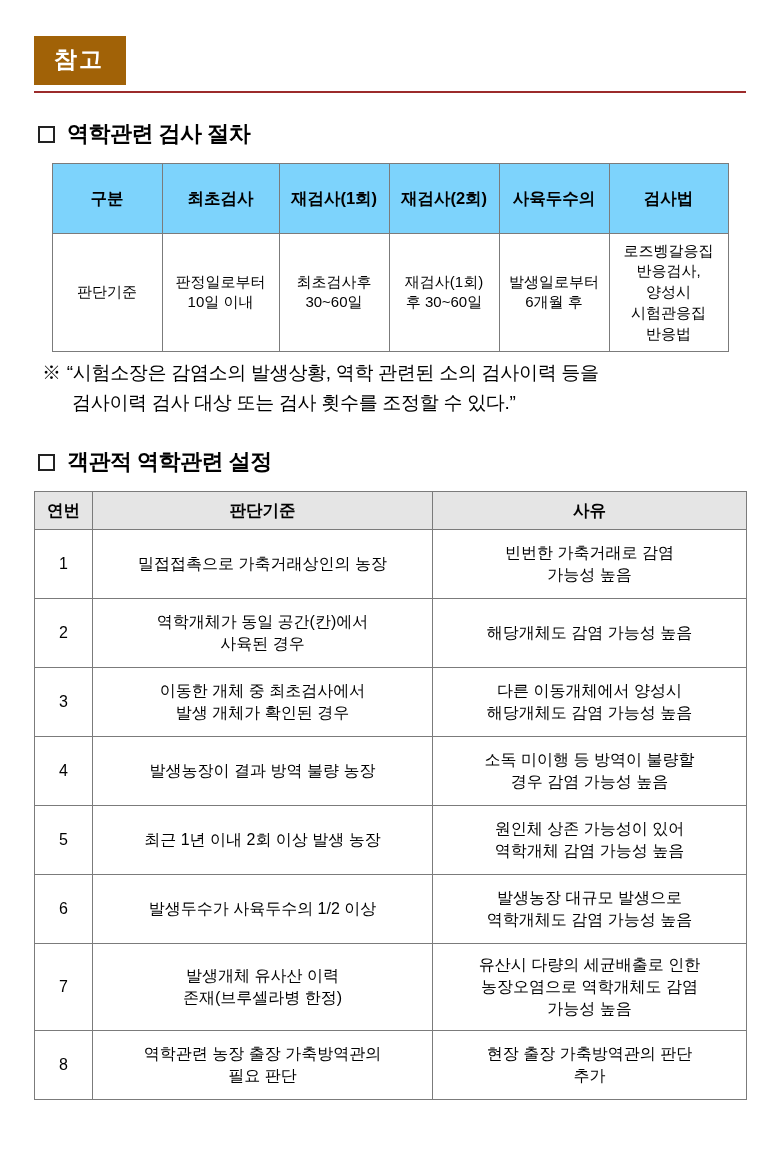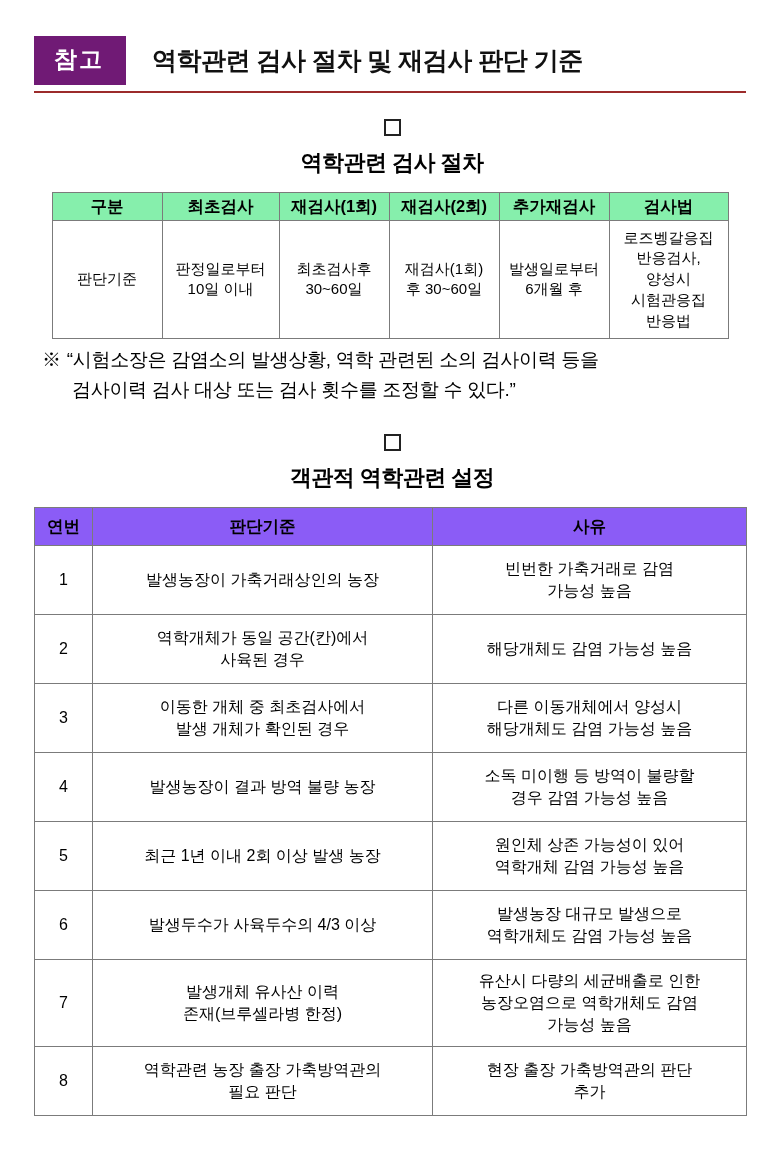--- a/index.html
+++ b/index.html
@@ -21,21 +21,21 @@
     width: 780px;
   }
 
   
   .doc-header {
     display: flex;
     align-items: stretch;
     margin-bottom: 6px;
   }
   .ref-badge {
-    background: #701a75;
+    background: #a16207;
     color: #ffffff;
     font-size: 23px;
     font-weight: bold;
     letter-spacing: 2px;
     padding: 8px 22px 10px 20px;
     display: flex;
     align-items: center;
     justify-content: center;
     min-width: 86px;
     box-sizing: border-box;
@@ -57,21 +57,20 @@
     margin-top: 4px;
     margin-bottom: 26px;
   }
 
   
   .section-heading {
     display: flex;
     align-items: center;
     gap: 12px;
     margin: 0 0 14px 4px;
-    flex-direction: column;
   }
   .sq {
     width: 17px;
     height: 17px;
     border: 2px solid #222222;
     box-sizing: border-box;
     display: inline-block;
   }
   .section-heading-text {
     font-size: 22px;
@@ -91,24 +90,24 @@
   }
   .tbl-proc th, .tbl-proc td {
     border: 1px solid #7b7b7b;
     text-align: center;
     vertical-align: middle;
     font-size: 15px;
     line-height: 1.38;
     padding: 7px 2px;
   }
   .tbl-proc thead th {
-    background: #86efac;
+    background: #7dd3fc;
     font-weight: bold;
     font-size: 16.5px;
-    padding: 2px 2px;
+    padding: 23px 2px;
   }
   .tbl-proc tbody td {
     height: 74px;
   }
   .tbl-proc tbody tr.row-bru td {
     height: 102px;
   }
 
   .note {
     margin: 6px 6px 0 8px;
@@ -132,40 +131,37 @@
   }
   .tbl-crit th, .tbl-crit td {
     border: 1px solid #7b7b7b;
     text-align: center;
     vertical-align: middle;
     font-size: 16px;
     line-height: 1.4;
     padding: 5px 4px;
   }
   .tbl-crit thead th {
-    background: #8b5cf6;
+    background: #e5e5e5;
     font-weight: bold;
     font-size: 16.5px;
     padding: 7px 4px;
   }
   .tbl-crit td.col-no { font-size: 16px; }
   .tbl-crit tbody td { height: 44px; }
   .tbl-crit tbody tr.tall td { height: 58px; }
   .tbl-crit tbody tr.xtall td { height: 76px; }
 </style>
 </head>
 <body>
 
 <div class="page">
 
   <div class="doc-header">
     <div class="ref-badge">참고</div>
-    <div class="header-title-wrap">
-      <div class="header-title">역학관련 검사 절차 및 재검사 판단 기준</div>
-    </div>
   </div>
   <div class="header-rule"></div>
 
   <div class="section-heading">
     <span class="sq"></span>
     <span class="section-heading-text">역학관련 검사 절차</span>
   </div>
 
   <table class="tbl-proc">
     <colgroup>
@@ -175,21 +171,21 @@
       <col style="width:110px">
       <col style="width:110px">
       <col style="width:119px">
     </colgroup>
     <thead>
       <tr>
         <th>구분</th>
         <th>최초검사</th>
         <th>재검사(1회)</th>
         <th>재검사(2회)</th>
-        <th>추가재검사</th>
+        <th>사육두수의</th>
         <th>검사법</th>
       </tr>
     </thead>
     <tbody>
       <tr class="row-bru">
         <td>판단기준</td>
         <td>판정일로부터<br>10일 이내</td>
         <td>최초검사후<br>30~60일</td>
         <td>재검사(1회)<br>후 30~60일</td>
         <td>발생일로부터<br>6개월 후</td>
@@ -219,21 +215,21 @@
     <thead>
       <tr>
         <th>연번</th>
         <th>판단기준</th>
         <th>사유</th>
       </tr>
     </thead>
     <tbody>
       <tr class="tall">
         <td class="col-no">1</td>
-        <td>발생농장이 가축거래상인의 농장</td>
+        <td>밀접접촉으로 가축거래상인의 농장</td>
         <td>빈번한 가축거래로 감염<br>가능성 높음</td>
       </tr>
       <tr class="tall">
         <td class="col-no">2</td>
         <td>역학개체가 동일 공간(칸)에서<br>사육된 경우</td>
         <td>해당개체도 감염 가능성 높음</td>
       </tr>
       <tr class="tall">
         <td class="col-no">3</td>
         <td>이동한 개체 중 최초검사에서<br>발생 개체가 확인된 경우</td>
@@ -244,21 +240,21 @@
         <td>발생농장이 결과 방역 불량 농장</td>
         <td>소독 미이행 등 방역이 불량할<br>경우 감염 가능성 높음</td>
       </tr>
       <tr class="tall">
         <td class="col-no">5</td>
         <td>최근 1년 이내 2회 이상 발생 농장</td>
         <td>원인체 상존 가능성이 있어<br>역학개체 감염 가능성 높음</td>
       </tr>
       <tr class="tall">
         <td class="col-no">6</td>
-        <td>발생두수가 사육두수의 4/3 이상</td>
+        <td>발생두수가 사육두수의 1/2 이상</td>
         <td>발생농장 대규모 발생으로<br>역학개체도 감염 가능성 높음</td>
       </tr>
       <tr class="xtall">
         <td class="col-no">7</td>
         <td>발생개체 유사산 이력<br>존재(브루셀라병 한정)</td>
         <td>유산시 다량의 세균배출로 인한<br>농장오염으로 역학개체도 감염<br>가능성 높음</td>
       </tr>
       <tr class="tall">
         <td class="col-no">8</td>
         <td>역학관련 농장 출장 가축방역관의<br>필요 판단</td>

